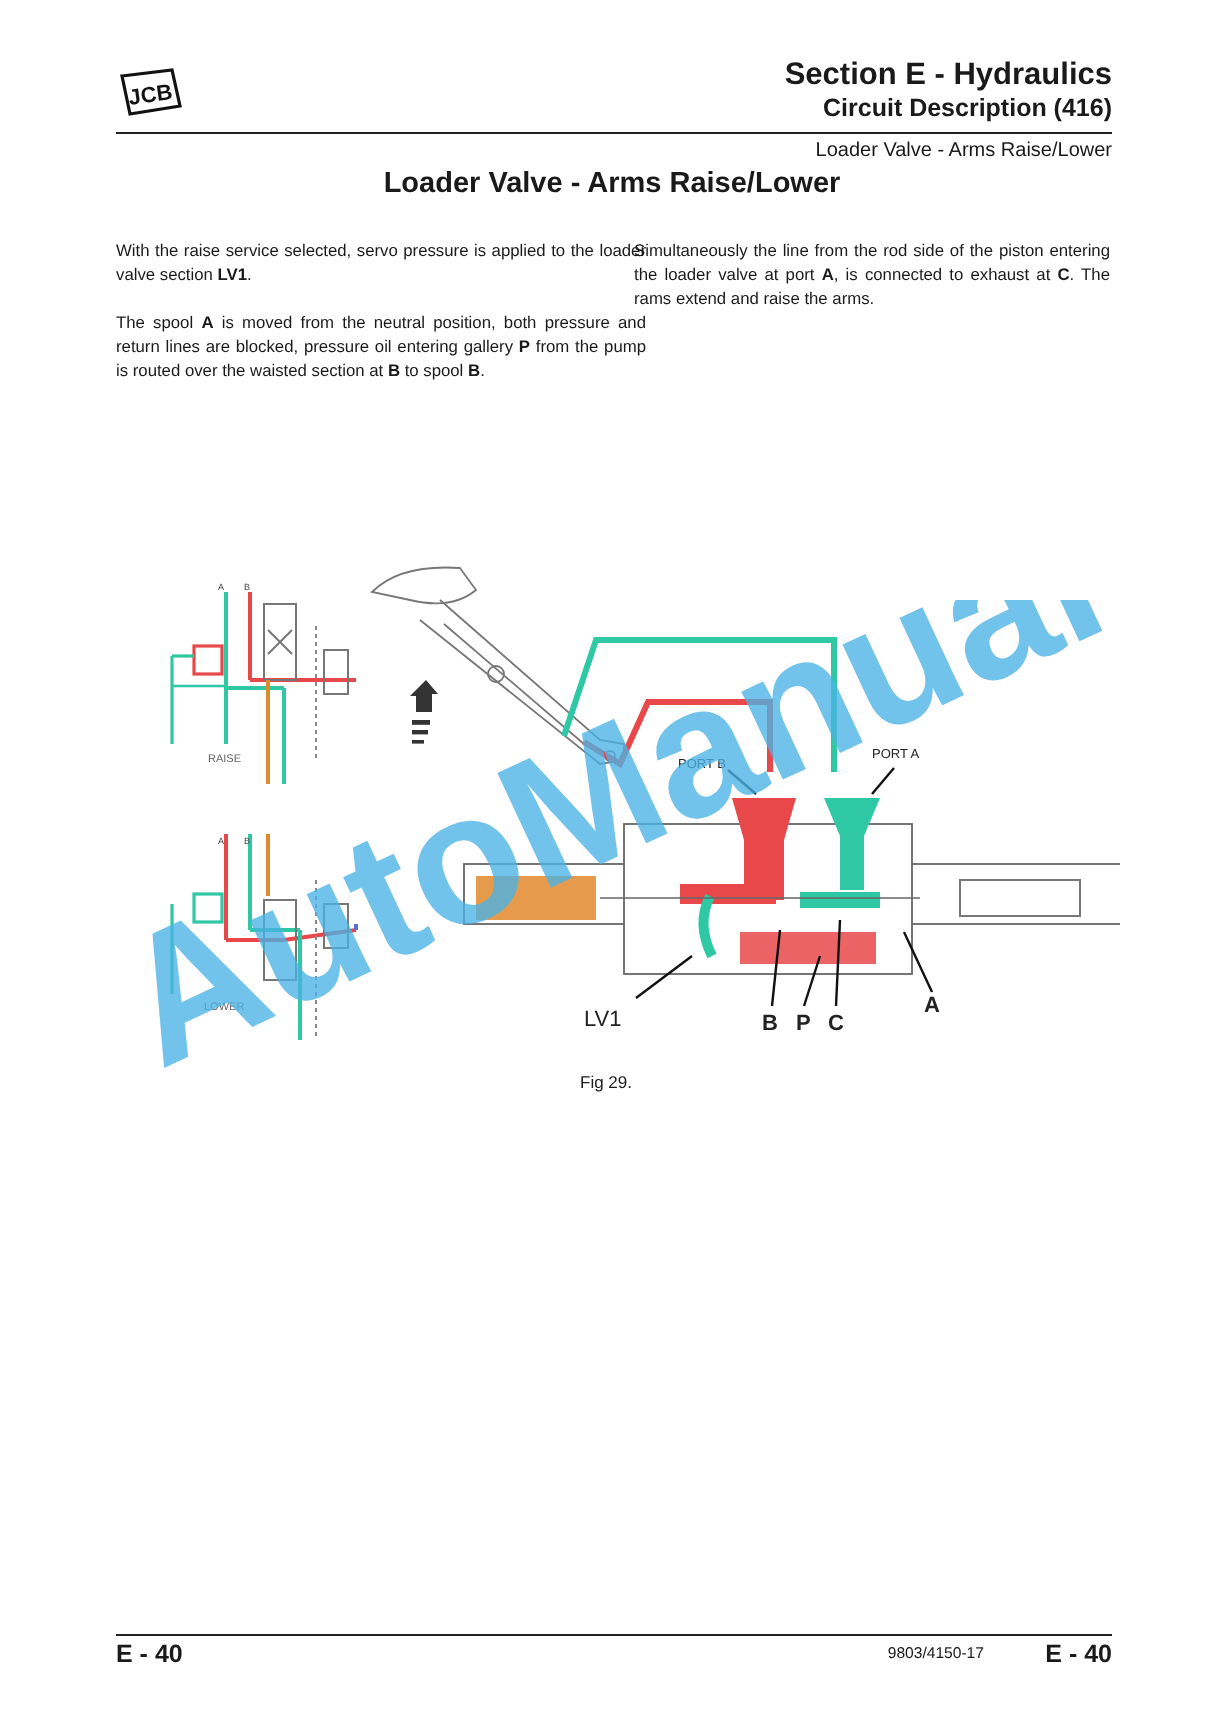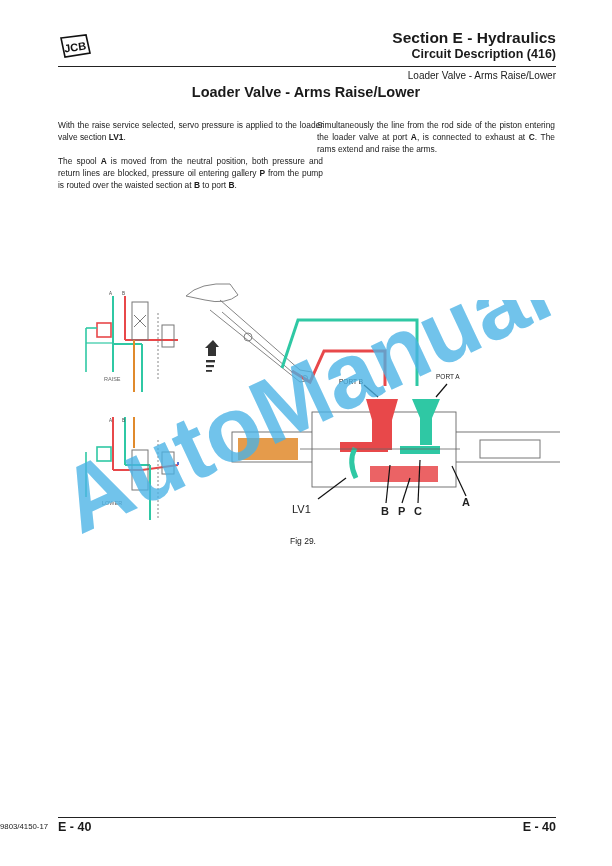--- a/index.html
+++ b/index.html
@@ -14,42 +14,42 @@
   .page-title { left: 0; width: 612px; top: 84px; text-align: center; font-size: 14.5px; font-weight: bold; }
   .col { font-size: 8.4px; line-height: 12px; text-align: justify; }
   .col p { margin: 0 0 12px 0; }
   .col-left { left: 58px; top: 119px; width: 265px; }
   .col-right { left: 317px; top: 119px; width: 238px; }
   .fig { left: 60px; top: 276px; width: 500px; height: 255px; }
   .fig-cap { left: 290px; top: 536px; font-size: 8.5px; font-weight: normal; }
   .rule-bot { left: 58px; top: 817px; width: 498px; height: 0; border-top: 1.3px solid #222; }
   .foot-l { left: 58px; top: 820px; font-size: 12.5px; font-weight: bold; }
   .foot-r { right: 56px; top: 820px; font-size: 12.5px; font-weight: bold; }
-  .foot-c { left: 0; width: 492px; top: 822px; text-align: left; font-size: 7.8px; }
+  .foot-c { left: 0; width: 492px; top: 822px; text-align: right; font-size: 7.8px; }
   .watermark { left: 60px; top: 300px; width: 520px; height: 300px; pointer-events: none; }
 </style>
 </head>
 <body>
 
 <div class="abs logo">
   <svg width="34" height="26" viewBox="0 0 34 26">
     <path d="M3 5 L28 2 L32 20 L7 24 Z" fill="#fff" stroke="#111" stroke-width="1.6"></path>
     <text x="17" y="18" text-anchor="middle" font-family="Liberation Sans, sans-serif" font-weight="bold" font-size="11" fill="#111" transform="rotate(-8 17 13)">JCB</text>
   </svg>
 </div>
 <div class="abs hdr-title">Section E - Hydraulics</div>
 <div class="abs hdr-sub">Circuit Description (416)</div>
 <div class="abs rule-top"></div>
 <div class="abs hdr-topic">Loader Valve - Arms Raise/Lower</div>
 
 <div class="abs page-title">Loader Valve - Arms Raise/Lower</div>
 
 <div class="abs col col-left" id="col-left">
     <p><span>With the raise service selected, servo pressure is applied to the loader valve section </span><b>LV1</b><span>.</span></p>
-    <p><span>The spool </span><b>A</b><span> is moved from the neutral position, both pressure and return lines are blocked, pressure oil entering gallery </span><b>P</b><span> from the pump is routed over the waisted section at </span><b>B</b><span> to port </span><b>B</b><span>.</span></p>
+    <p><span>The spool </span><b>A</b><span> is moved from the neutral position, both pressure and return lines are blocked, pressure oil entering gallery </span><b>P</b><span> from the pump is routed over the waisted section at </span><b>B</b><span> to spool </span><b>B</b><span>.</span></p>
   </div>
 <div class="abs col col-right" id="col-right">
     <p><span>Simultaneously the line from the rod side of the piston entering the loader valve at port </span><b>A</b><span>, is connected to exhaust at </span><b>C</b><span>. The rams extend and raise the arms.</span></p>
   </div>
 
 <div class="abs fig">
   <svg width="500" height="255" viewBox="60 276 500 255" font-family="Liberation Sans, sans-serif">
 
     <g>
       <line x1="113" y1="296" x2="113" y2="372" stroke="#2fc8a4" stroke-width="2"></line>

